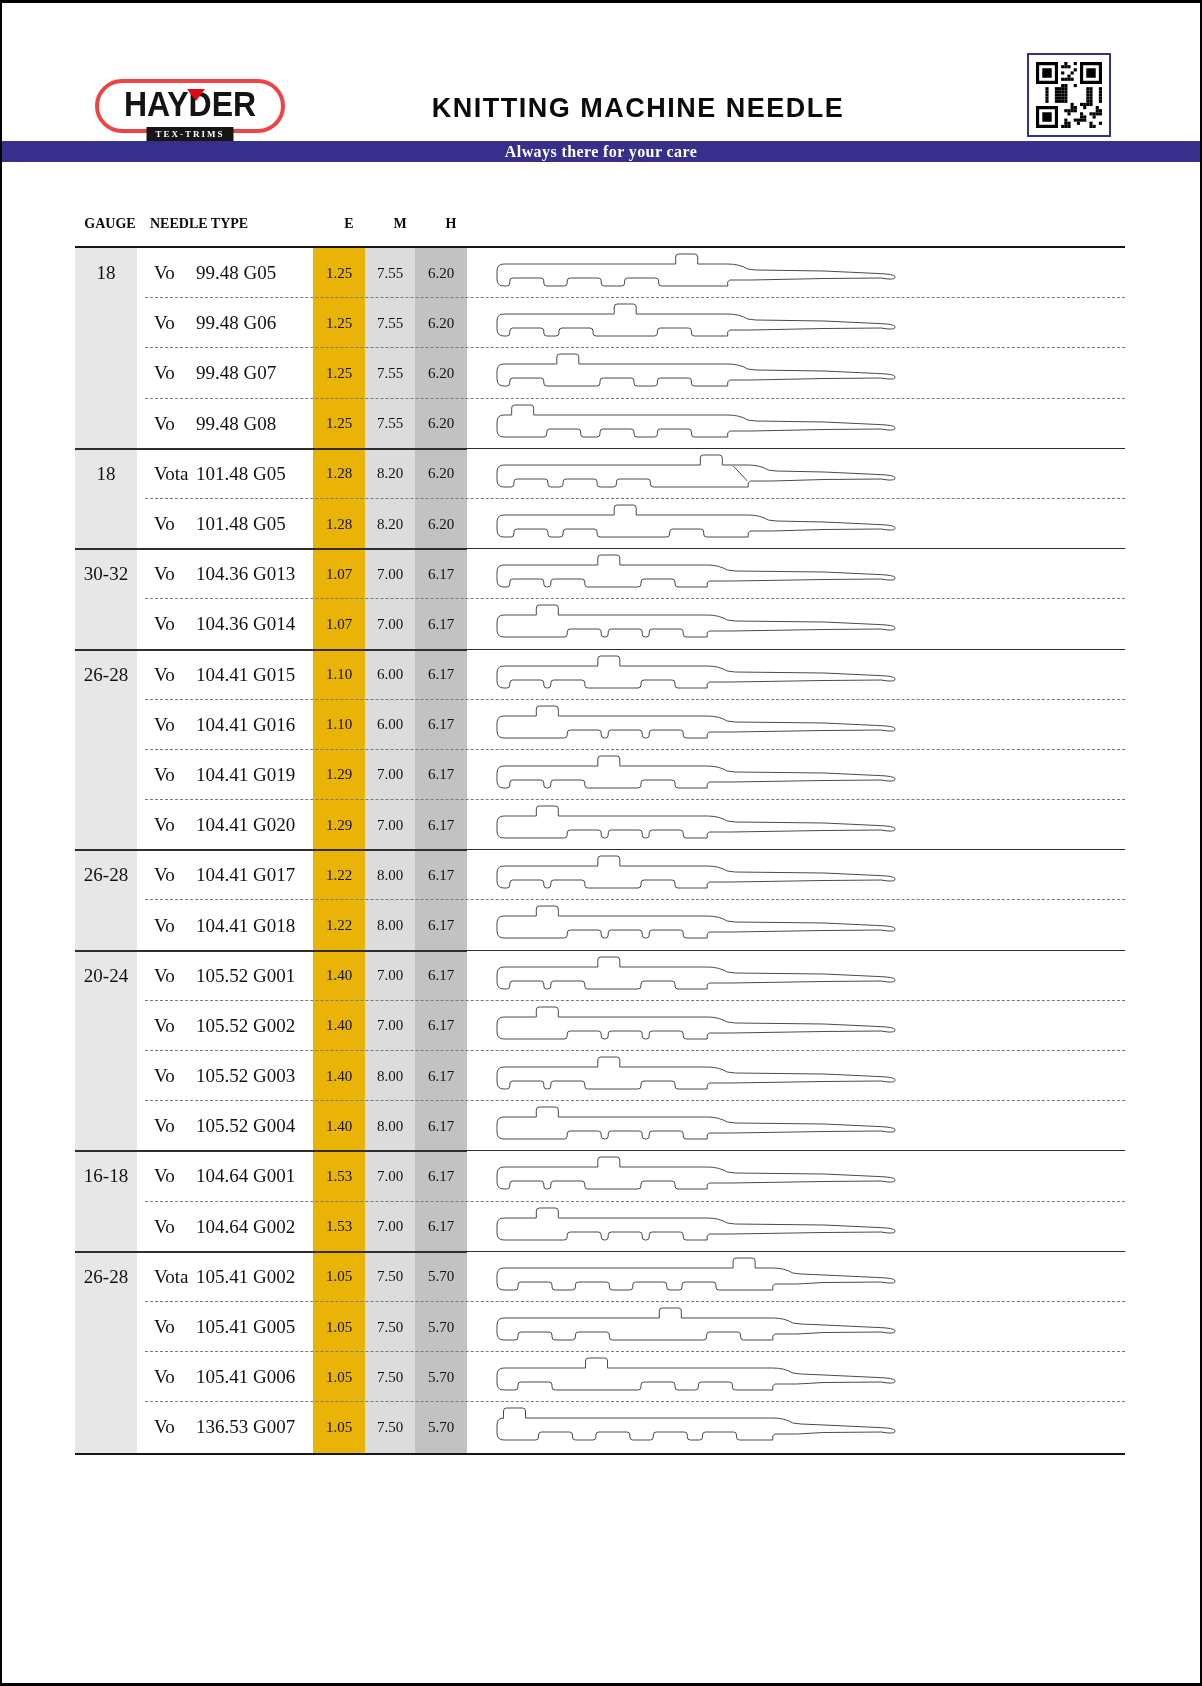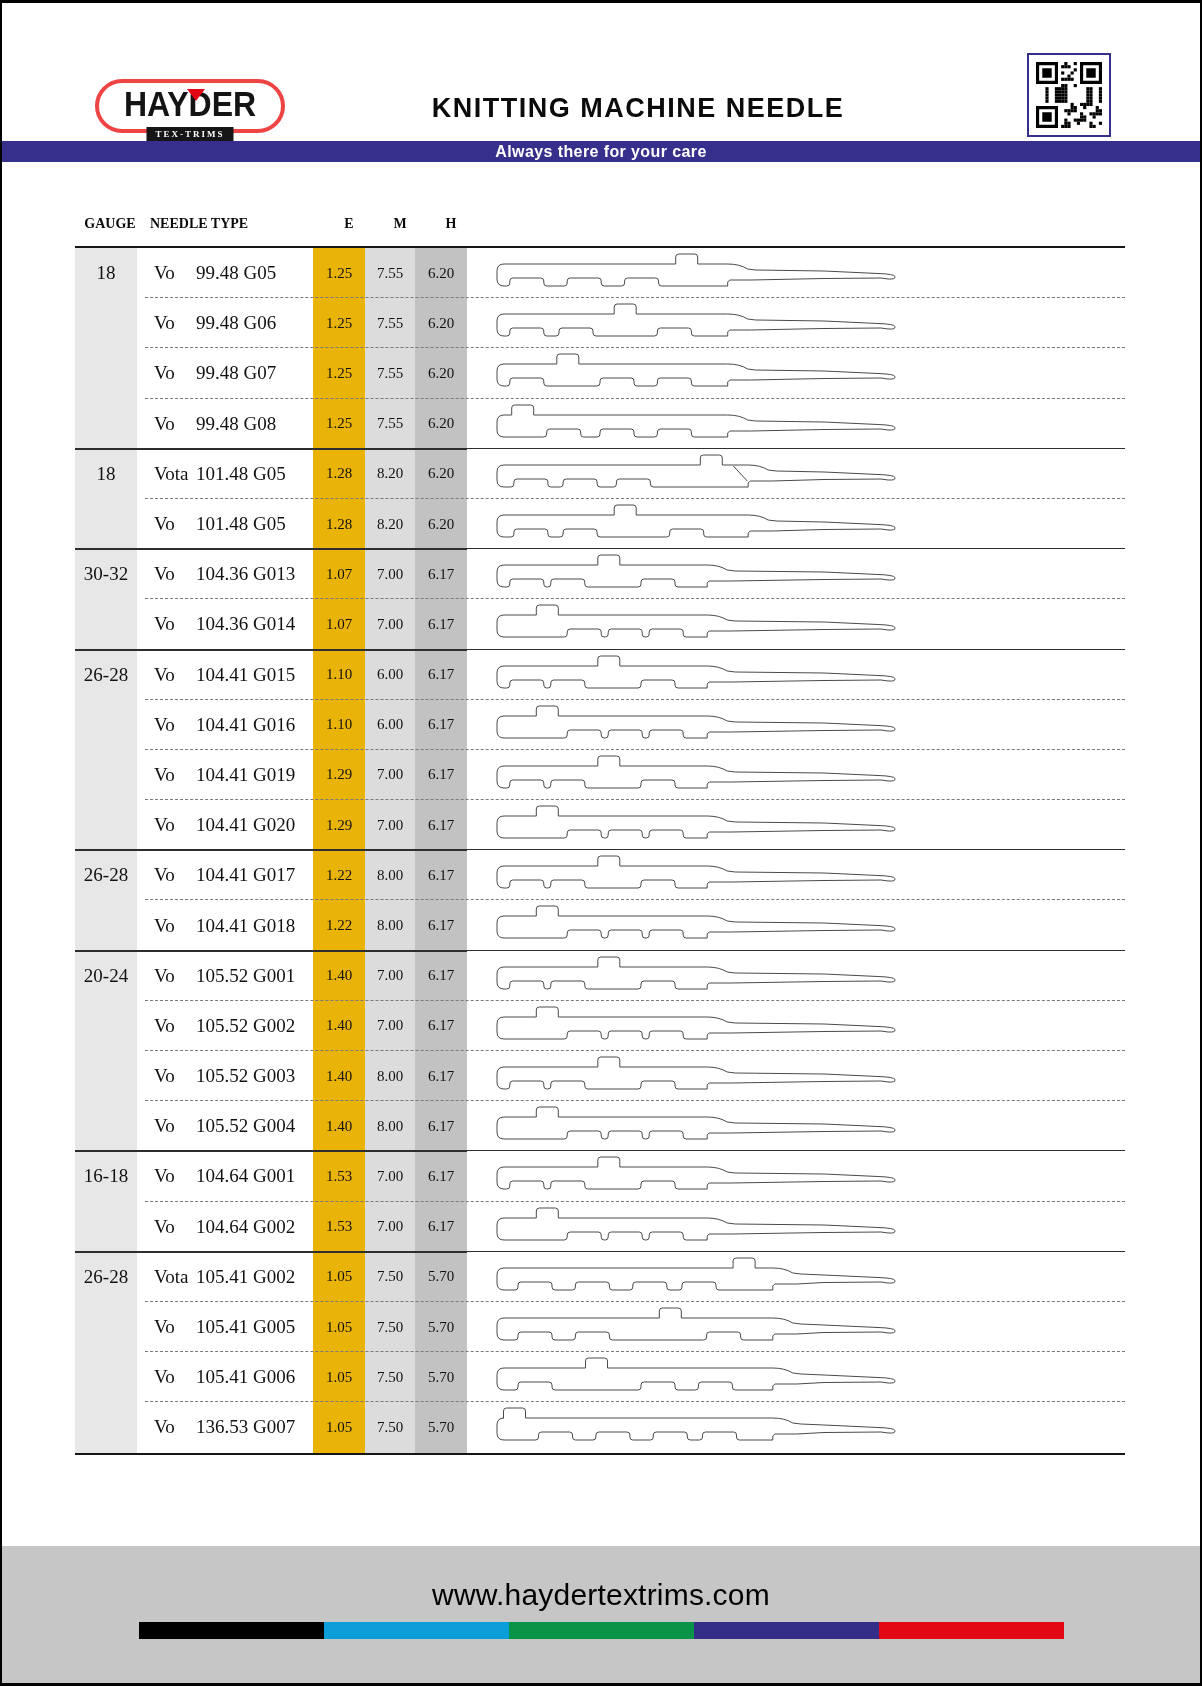--- a/index.html
+++ b/index.html
@@ -17,21 +17,21 @@
   .logo-sub{position:absolute;left:50%;transform:translateX(-50%);bottom:-12px;background:#161616;
         color:#fff;font-family:Liberation Serif, serif;font-weight:700;font-size:9px;
         letter-spacing:2px;padding:2px 9px;white-space:nowrap}
   .title{position:absolute;left:70px;top:90px;width:1132px;text-align:center;
         font-family:"Liberation Sans",sans-serif;font-weight:800;font-size:27px;
         letter-spacing:1.5px;color:#0b0b0b}
   .qr{position:absolute;left:1025px;top:50px;width:84px;height:84px;box-sizing:border-box;
         border:2px solid #36308c;background:#fff;display:flex;align-items:center;justify-content:center}
   .tagline-bar{position:absolute;left:0;top:138px;width:100%;height:21px;background:#36308c;
         display:flex;align-items:center;justify-content:center}
-  .tagline{color:#fff;font-family:Liberation Sans, sans-serif;font-weight:700;font-size:16px;letter-spacing:.4px}
+  .tagline{color:#fff;font-family:Liberation Serif, serif;font-weight:700;font-size:16px;letter-spacing:.4px}
 
   
   .th{position:absolute;font-weight:700;font-size:14px;color:#0b0b0b}
   .th-gauge{left:73px;top:213px;width:70px;text-align:center}
   .th-type{left:148px;top:213px}
   .th-e{left:321px;top:213px;width:52px;text-align:center}
   .th-m{left:373px;top:213px;width:50px;text-align:center}
   .th-h{left:423px;top:213px;width:52px;text-align:center}
   .header-line{position:absolute;left:73px;top:243px;width:1050px;height:2px;background:#161616}
 
@@ -564,24 +564,14 @@
         <div class="cell c-m">7.50</div>
         <div class="cell c-h">5.70</div>
         <div class="cell c-d">
           <svg width="410" height="46" viewBox="0 0 410 46">
             <path d="M10 14 L9.5 14 L9.5 7 Q9.5 4 12.5 4 L28.5 4 Q31.5 4 31.5 7 L31.5 14 L278.8 14 Q290.8 14 298.8 19 L306.8 20 L330 21 L384 23.5 Q400 24 401 26.5 Q402 29.5 394 29 L387 28 L330 28.5 L302.8 30 L280.8 30 L278.8 32 L278.8 36 L245.50000000000003 36 Q242.50000000000003 36 242.50000000000003 33 L242.50000000000003 31 Q242.50000000000003 28 239.50000000000003 28 L211.50000000000003 28 Q208.50000000000003 28 208.50000000000003 31 L208.50000000000003 33 Q208.50000000000003 36 205.50000000000003 36 L196.3 36 Q193.3 36 193.3 33 L193.3 31 Q193.3 28 190.3 28 L162.3 28 Q159.3 28 159.3 31 L159.3 33 Q159.3 36 156.3 36 L138.89999999999998 36 Q135.89999999999998 36 135.89999999999998 33 L135.89999999999998 31 Q135.89999999999998 28 132.89999999999998 28 L104.89999999999999 28 Q101.89999999999999 28 101.89999999999999 31 L101.89999999999999 33 Q101.89999999999999 36 98.89999999999999 36 L81.5 36 Q78.5 36 78.5 33 L78.5 31 Q78.5 28 75.5 28 L47.5 28 Q44.5 28 44.5 31 L44.5 33 Q44.5 36 41.5 36 L10 36 Q3 36 3 29 L3 21 Q3 14 10 14 Z" fill="#fff" stroke="#4a4a4a" stroke-width="1"></path>
           </svg>
         </div>
       </div>
     </div>
 
-  <div class="footer">
-    <p class="site">www.haydertextrims.com</p>
-    <div class="cbar">
-        <div style="background: rgb(0, 0, 0);"></div>
-        <div style="background: rgb(12, 158, 217);"></div>
-        <div style="background: rgb(10, 148, 72);"></div>
-        <div style="background: rgb(53, 46, 136);"></div>
-        <div style="background: rgb(227, 6, 19);"></div>
-      </div>
-  </div>
 
 </div>
 
 </body></html>

